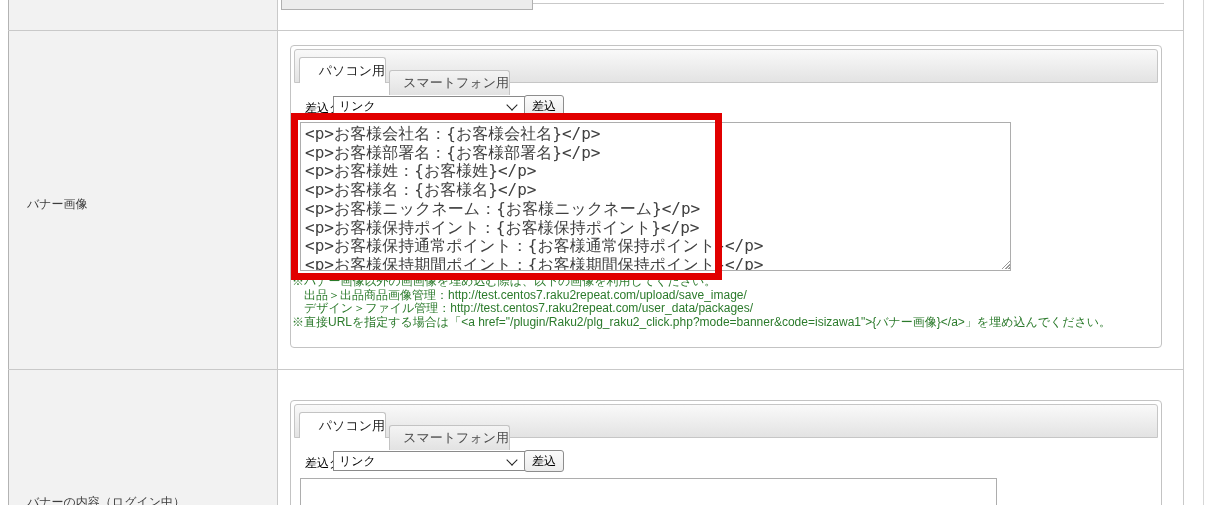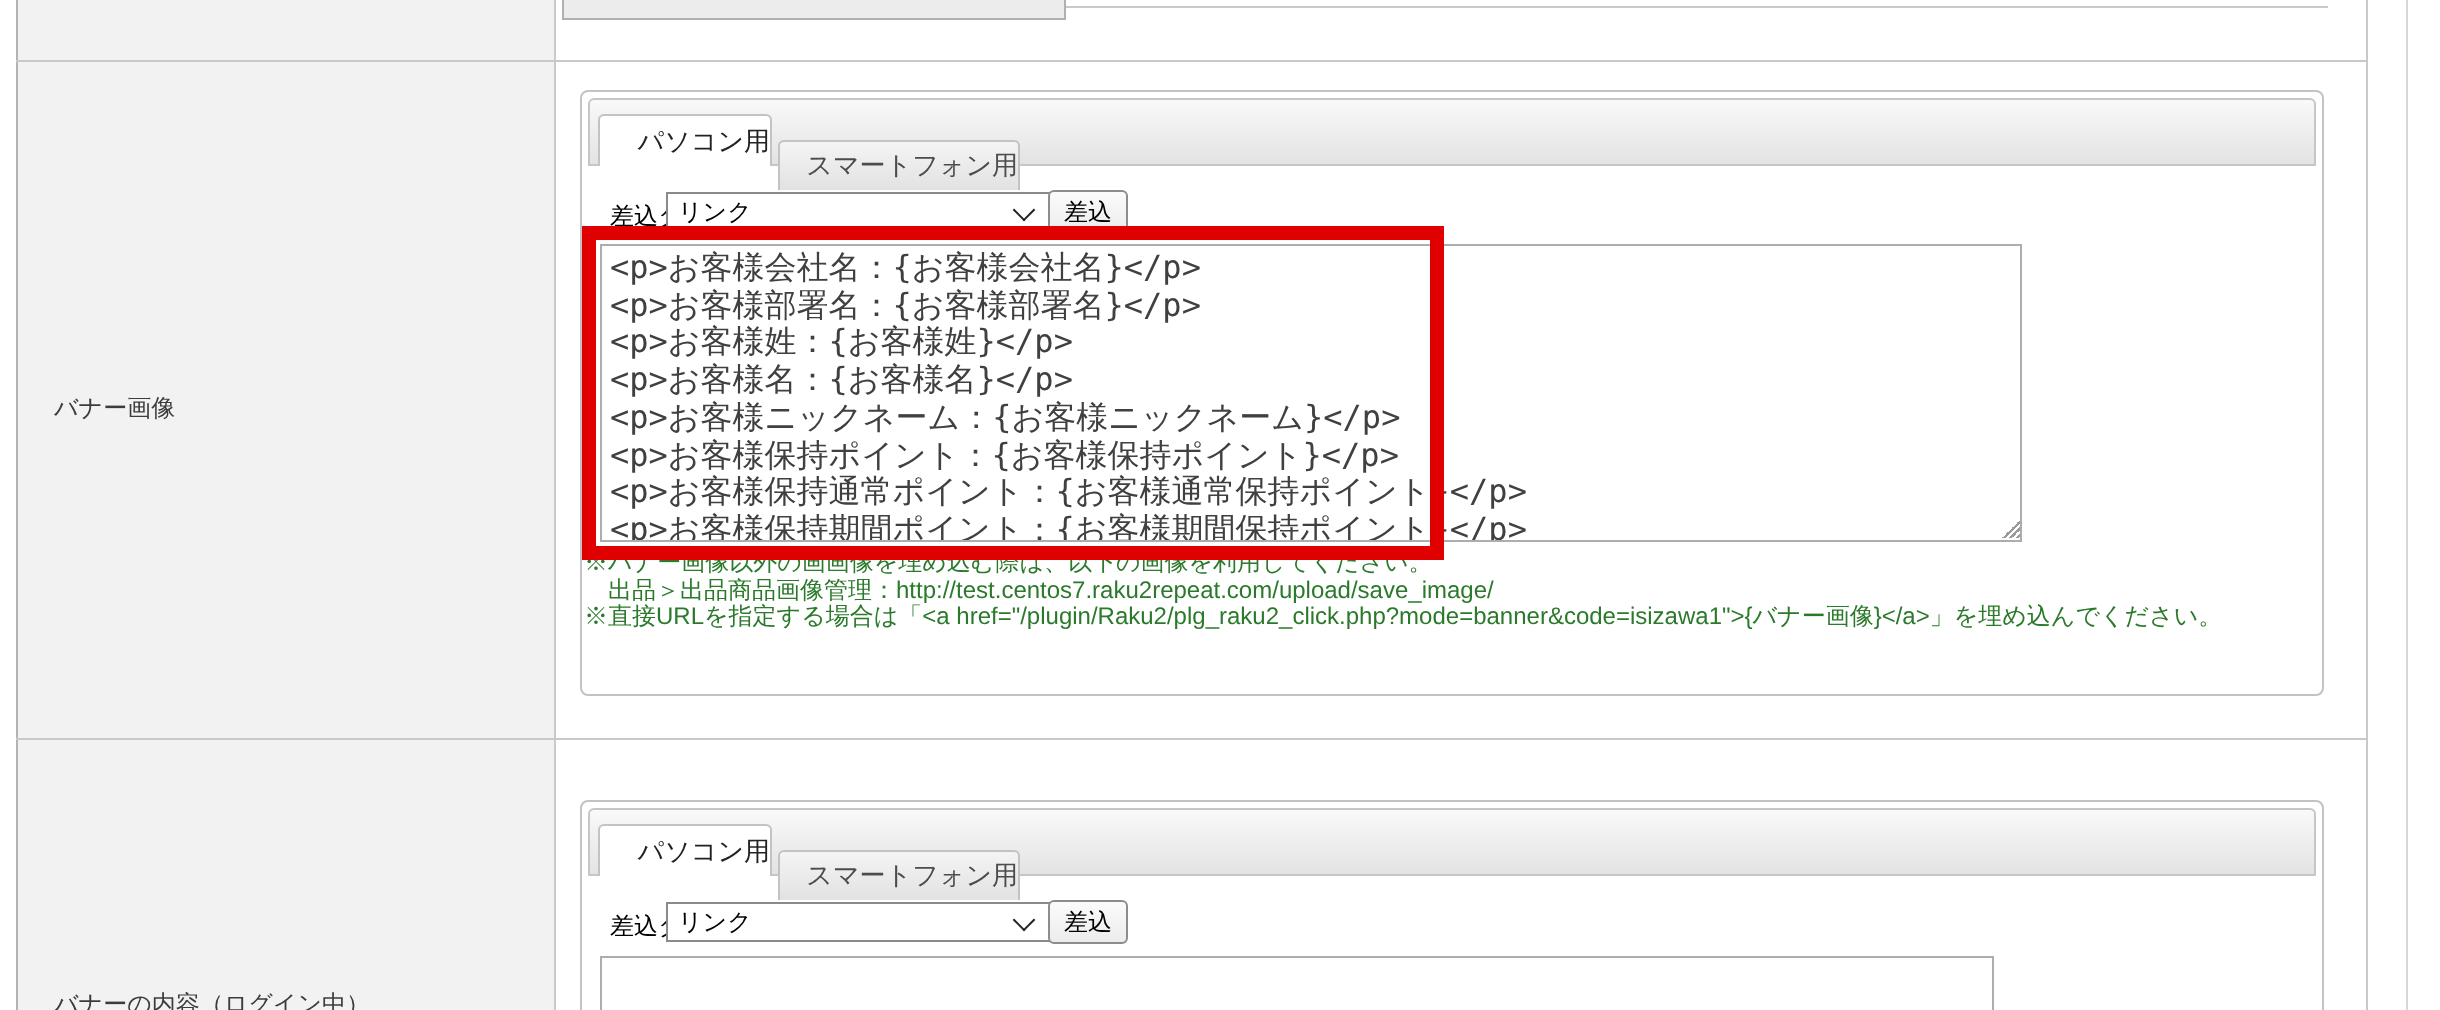--- a/index.html
+++ b/index.html
@@ -92,20 +92,21 @@
 &lt;p&gt;お客様名：{お客様名}&lt;/p&gt;
 &lt;p&gt;お客様ニックネーム：{お客様ニックネーム}&lt;/p&gt;
 &lt;p&gt;お客様保持ポイント：{お客様保持ポイント}&lt;/p&gt;
 &lt;p&gt;お客様保持通常ポイント：{お客様通常保持ポイント}&lt;/p&gt;
 &lt;p&gt;お客様保持期間ポイント：{お客様期間保持ポイント}&lt;/p&gt;</textarea>
     <div class="grip" style="left:709px;top:213px;"></div>
 
     <div class="notes" style="top:229px;">
       <div class="note-line">※バナー画像以外の画画像を埋め込む際は、以下の画像を利用してください。</div>
       <div class="note-line indent">出品＞出品商品画像管理：http://test.centos7.raku2repeat.com/upload/save_image/</div>
+      <div class="note-line indent">デザイン＞ファイル管理：http://test.centos7.raku2repeat.com/user_data/packages/</div>
       <div class="note-line">※直接URLを指定する場合は「&lt;a href="/plugin/Raku2/plg_raku2_click.php?mode=banner&amp;code=isizawa1"&gt;{バナー画像}&lt;/a&gt;」を埋め込んでください。</div>
     </div>
   </div>
 
   <div class="annotation"></div>
 
   <div class="row-label" style="top:494px;">バナーの内容（ログイン中）</div>
 
   <div class="panel" style="top:400px;height:200px;">
     <div class="tabstrip"></div>

